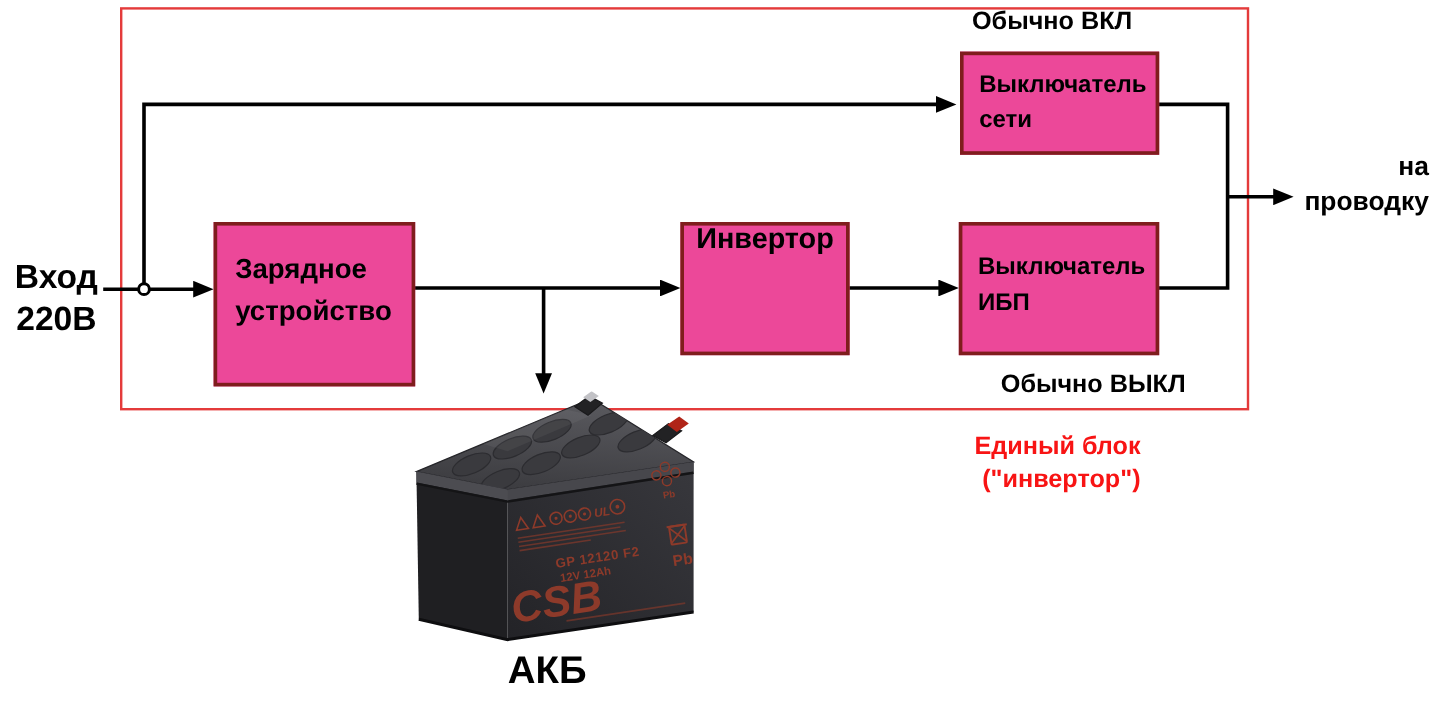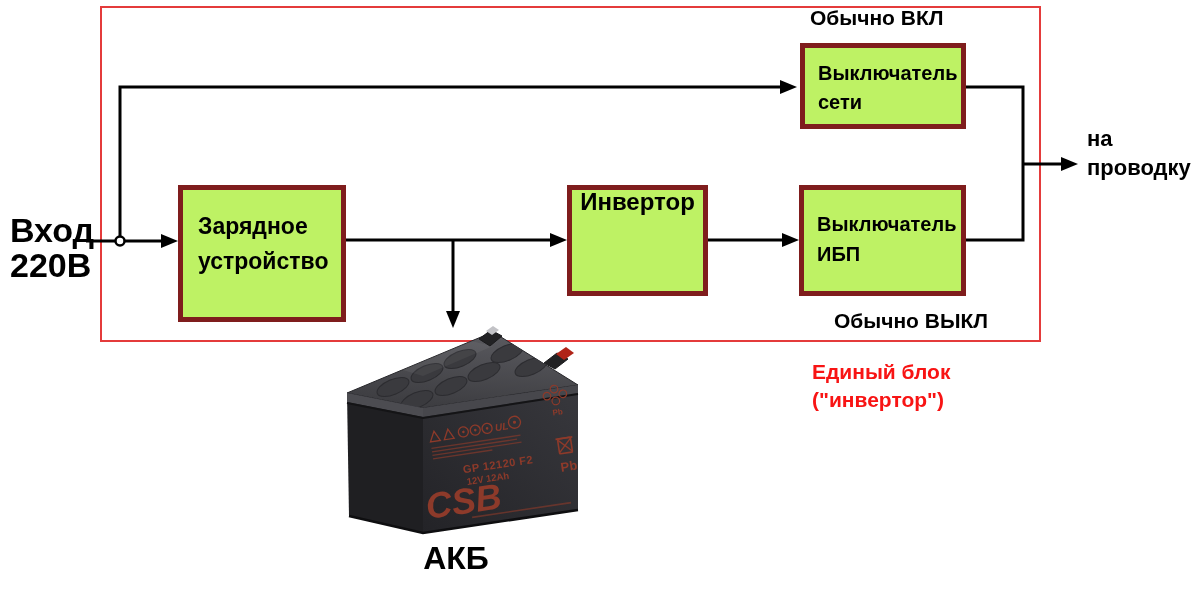--- a/index.html
+++ b/index.html
@@ -18,34 +18,34 @@
   .stage{position:absolute;left:0;top:0;width:1200px;height:606px;}
   .red-boundary{
     position:absolute;left:100px;top:6px;width:941px;height:336px;
     border:2px solid var(--boundary-red);
     background:transparent;
   }
   .wires{position:absolute;left:0;top:0;width:1200px;height:606px;pointer-events:none;}
   .wire{stroke:var(--wire);stroke-width:3;fill:none;}
   .node{fill:#ffffff;stroke:var(--wire);stroke-width:2.5;}
   .box{
-    position:absolute;background:#bef264;border:5px solid #7f1d1d;
+    position:absolute;background:#ec4899;border:3px solid #7f1d1d;
     font-weight:bold;line-height:1;
   }
   .box .ln{display:block;}
   .charger-box{left:178px;top:185px;width:168px;height:137px;padding:19px 0 0 15px;font-size:23px;}
   .charger-box .ln{line-height:35px;}
   .inverter-box{left:567px;top:185px;width:141px;height:111px;display:flex;align-items:flex-start;justify-content:center;font-size:24px;}
   .mains-box{left:800px;top:43px;width:166px;height:86px;padding:11px 0 0 13px;font-size:20px;}
   .mains-box .ln{line-height:29px;}
   .ups-box{left:799px;top:185px;width:167px;height:111px;padding:19px 0 0 13px;font-size:20px;}
   .ups-box .ln{line-height:30px;}
-  .lbl{position:absolute;font-weight:bold;white-space:nowrap;}
+  .lbl{position:absolute;font-weight:bold;white-space:nowrap;text-align:right;}
   .lbl .ln{display:block;}
-  .input-label{left:10px;top:213px;width:74px;text-align:center;font-size:34px;}
+  .input-label{left:10px;top:213px;width:74px;text-align:center;font-size:28px;}
   .input-label .ln{line-height:35px;}
   .normally-on{left:810px;top:6px;font-size:21px;line-height:24px;}
   .normally-off{left:806px;top:309px;font-size:21px;line-height:24px;margin-left:28px;}
   .unit-note{left:812px;top:358px;font-size:21px;color:var(--note-red);}
   .unit-note .ln{line-height:28px;}
   .output-label{left:1087px;top:124px;font-size:22px;}
   .output-label .ln{line-height:29px;}
   .battery-label{left:404px;top:540px;width:104px;text-align:center;font-size:32px;}
   .battery{position:absolute;left:341px;top:326px;width:244px;height:212px;}
   .bp{fill:var(--battery-print);}

